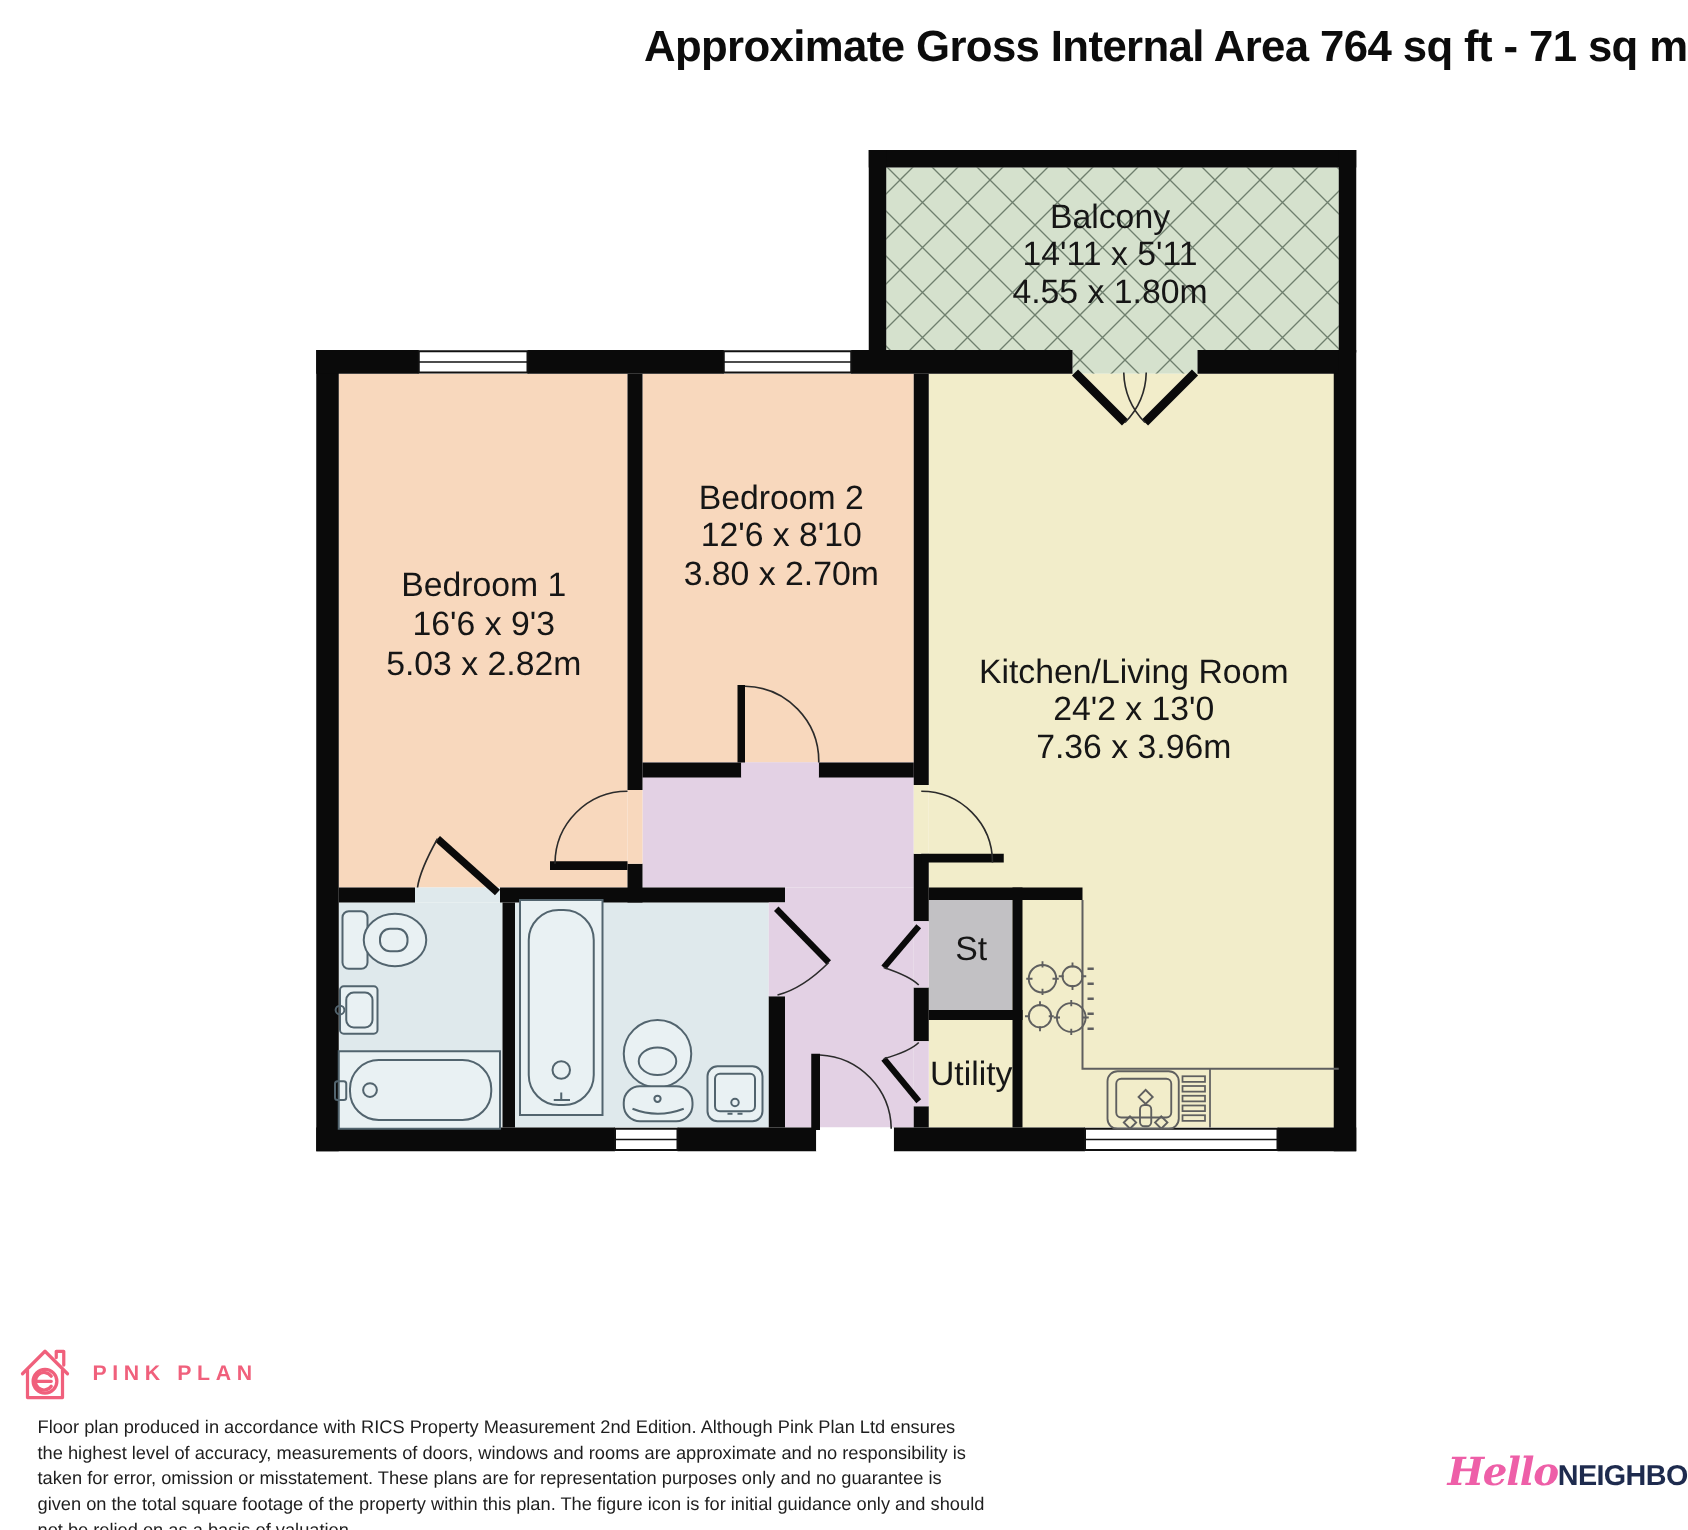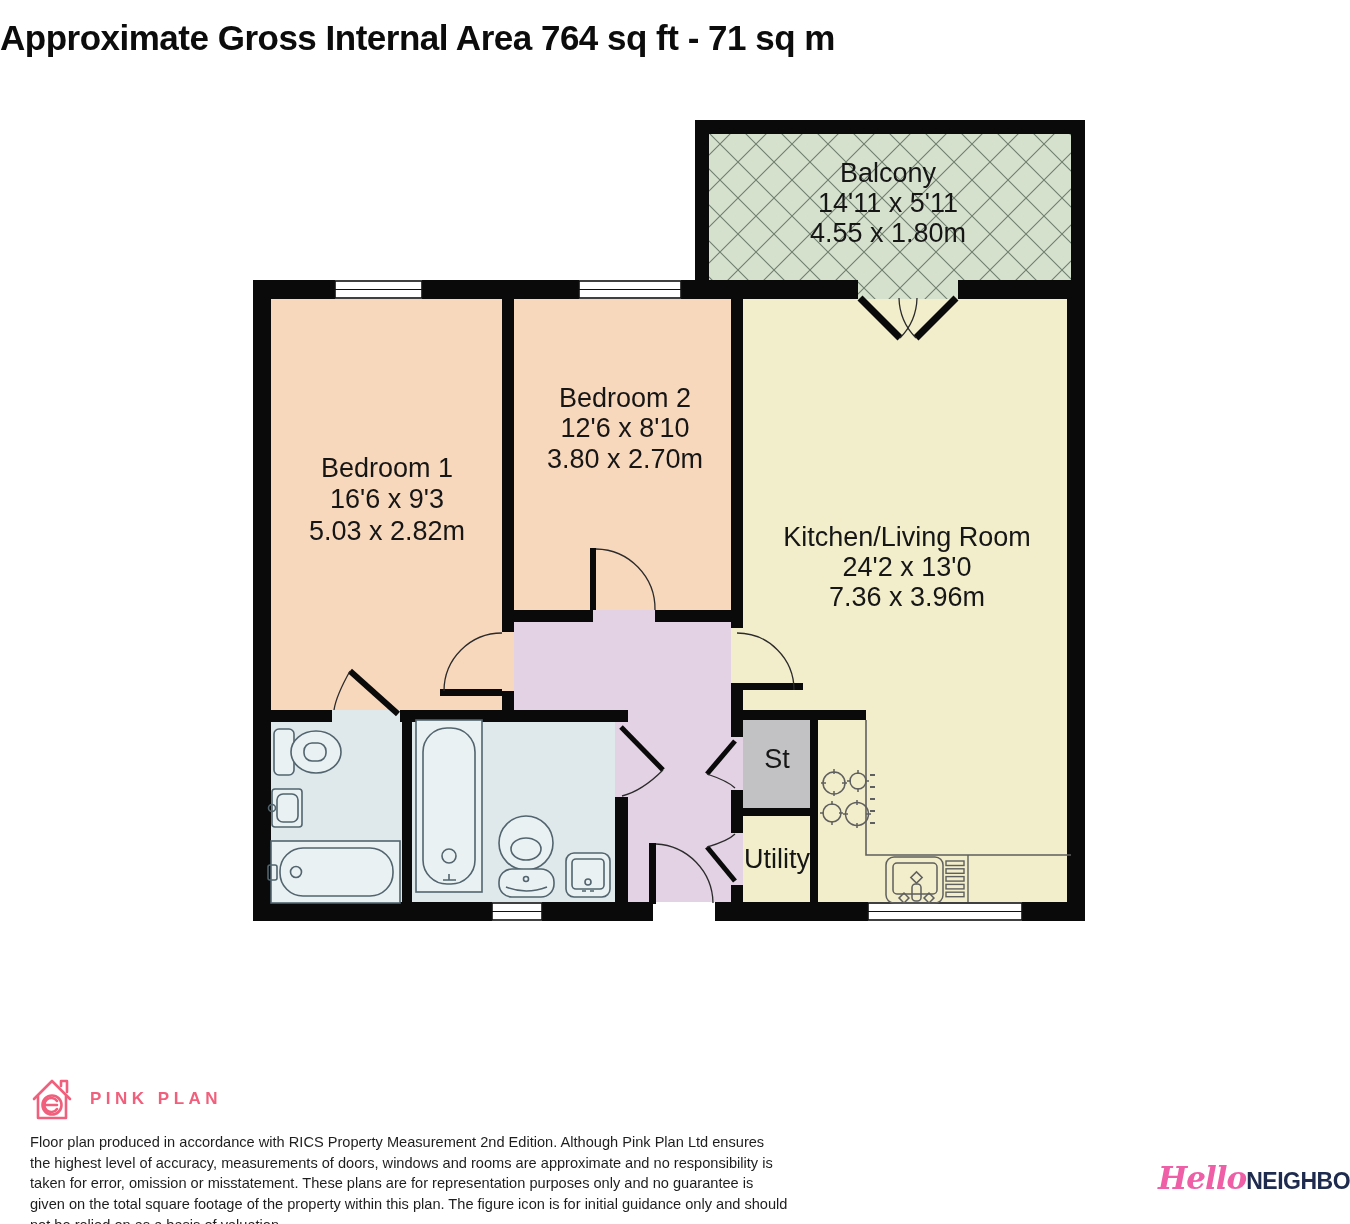--- a/index.html
+++ b/index.html
@@ -1,24 +1,24 @@
 <!DOCTYPE html>
 <html><head>
 <meta charset="utf-8">
 <style>
   html,body{margin:0;padding:0;background:#ffffff;}
   #canvas{position:relative;width:1350px;height:1224px;background:#fff;overflow:hidden;
           font-family:"Liberation Sans",sans-serif;}
-  #plan-title{position:absolute;top:18px;left:0;width:1350px;text-align:left;
+  #plan-title{position:absolute;top:18px;left:0;width:1350px;text-align:right;
               font-size:35px;font-weight:bold;color:#0c0c0c;letter-spacing:-0.5px;}
   #floor-label{position:absolute;left:255px;top:948px;font-size:38px;font-weight:400;
                color:#2a2a2a;letter-spacing:1px;}
   #plan-svg{position:absolute;left:0;top:0;}
   .room-name,.room-dim{font-family:"Liberation Sans",sans-serif;font-size:27px;fill:#161616;}
-  #producer{position:absolute;left:30px;top:1076px;display:flex;align-items:center;gap:16px;}
+  #producer{position:absolute;left:14px;top:1076px;display:flex;align-items:center;gap:16px;}
   #producer-label{font-size:17px;font-weight:bold;letter-spacing:4.5px;color:#f0607c;}
   #disclaimer{position:absolute;left:30px;top:1132px;width:758px;font-size:14.6px;
               line-height:1.42;color:#1e1e1e;}
   #agent-logo{position:absolute;left:1158px;top:1160px;display:flex;align-items:baseline;}
   #agent-script{font-family:"DejaVu Serif",serif;font-style:italic;font-weight:bold;
                 font-size:31px;color:#ee5fa8;letter-spacing:-1px;}
   #agent-bold{font-family:"Liberation Sans",sans-serif;font-weight:bold;font-size:23px;
               color:#1e2b4e;letter-spacing:-0.5px;}
 </style>
 </head>

